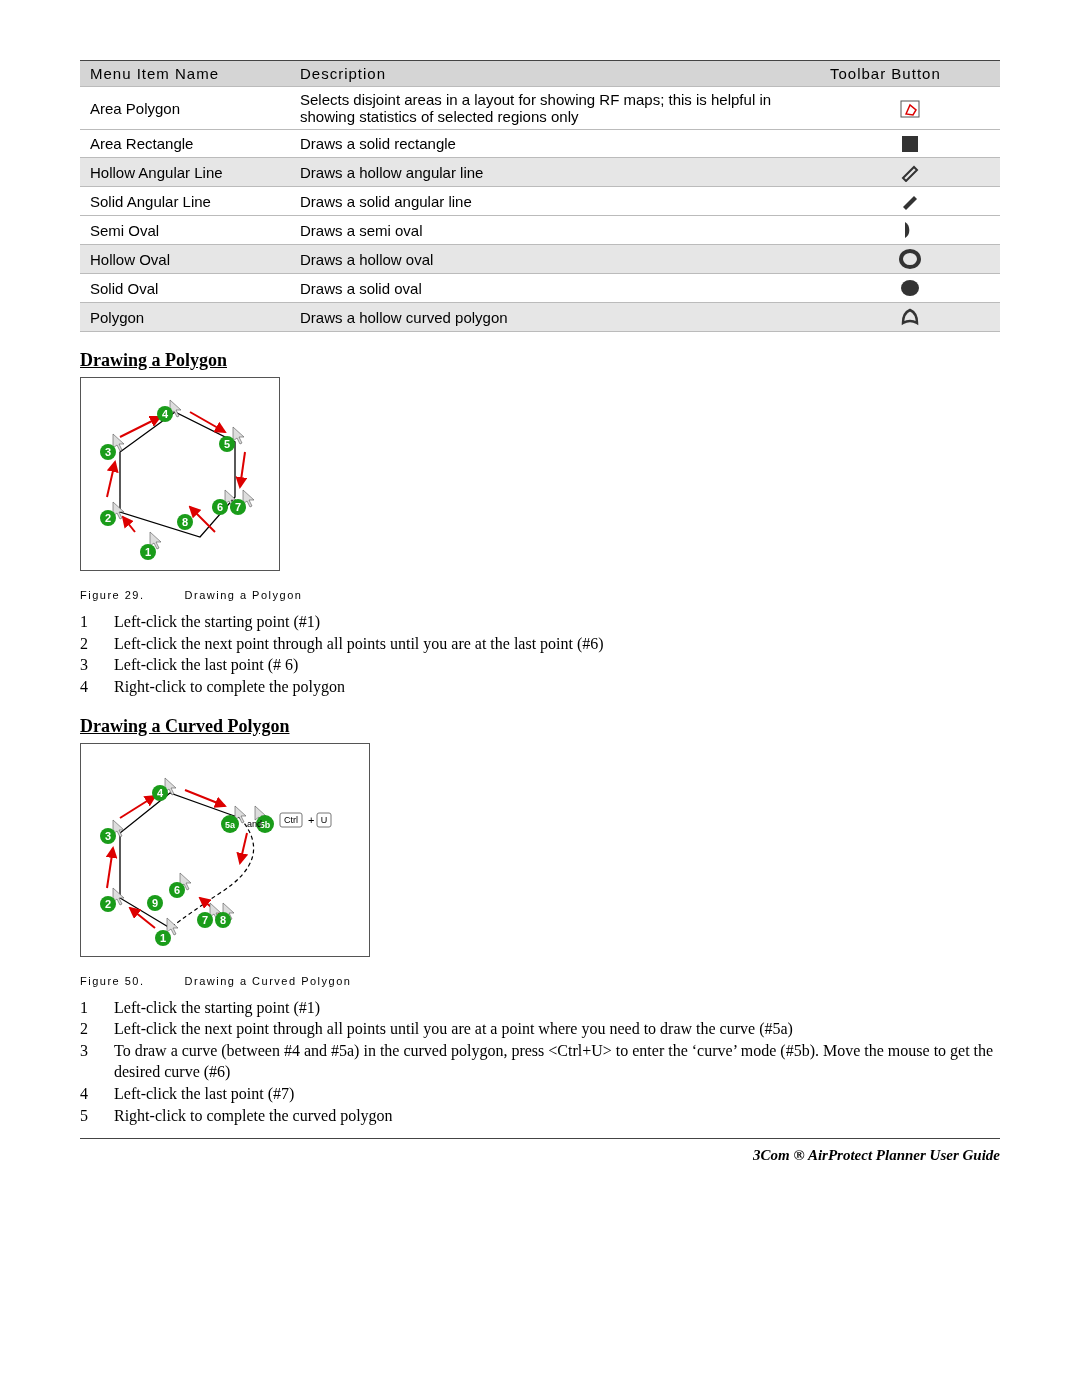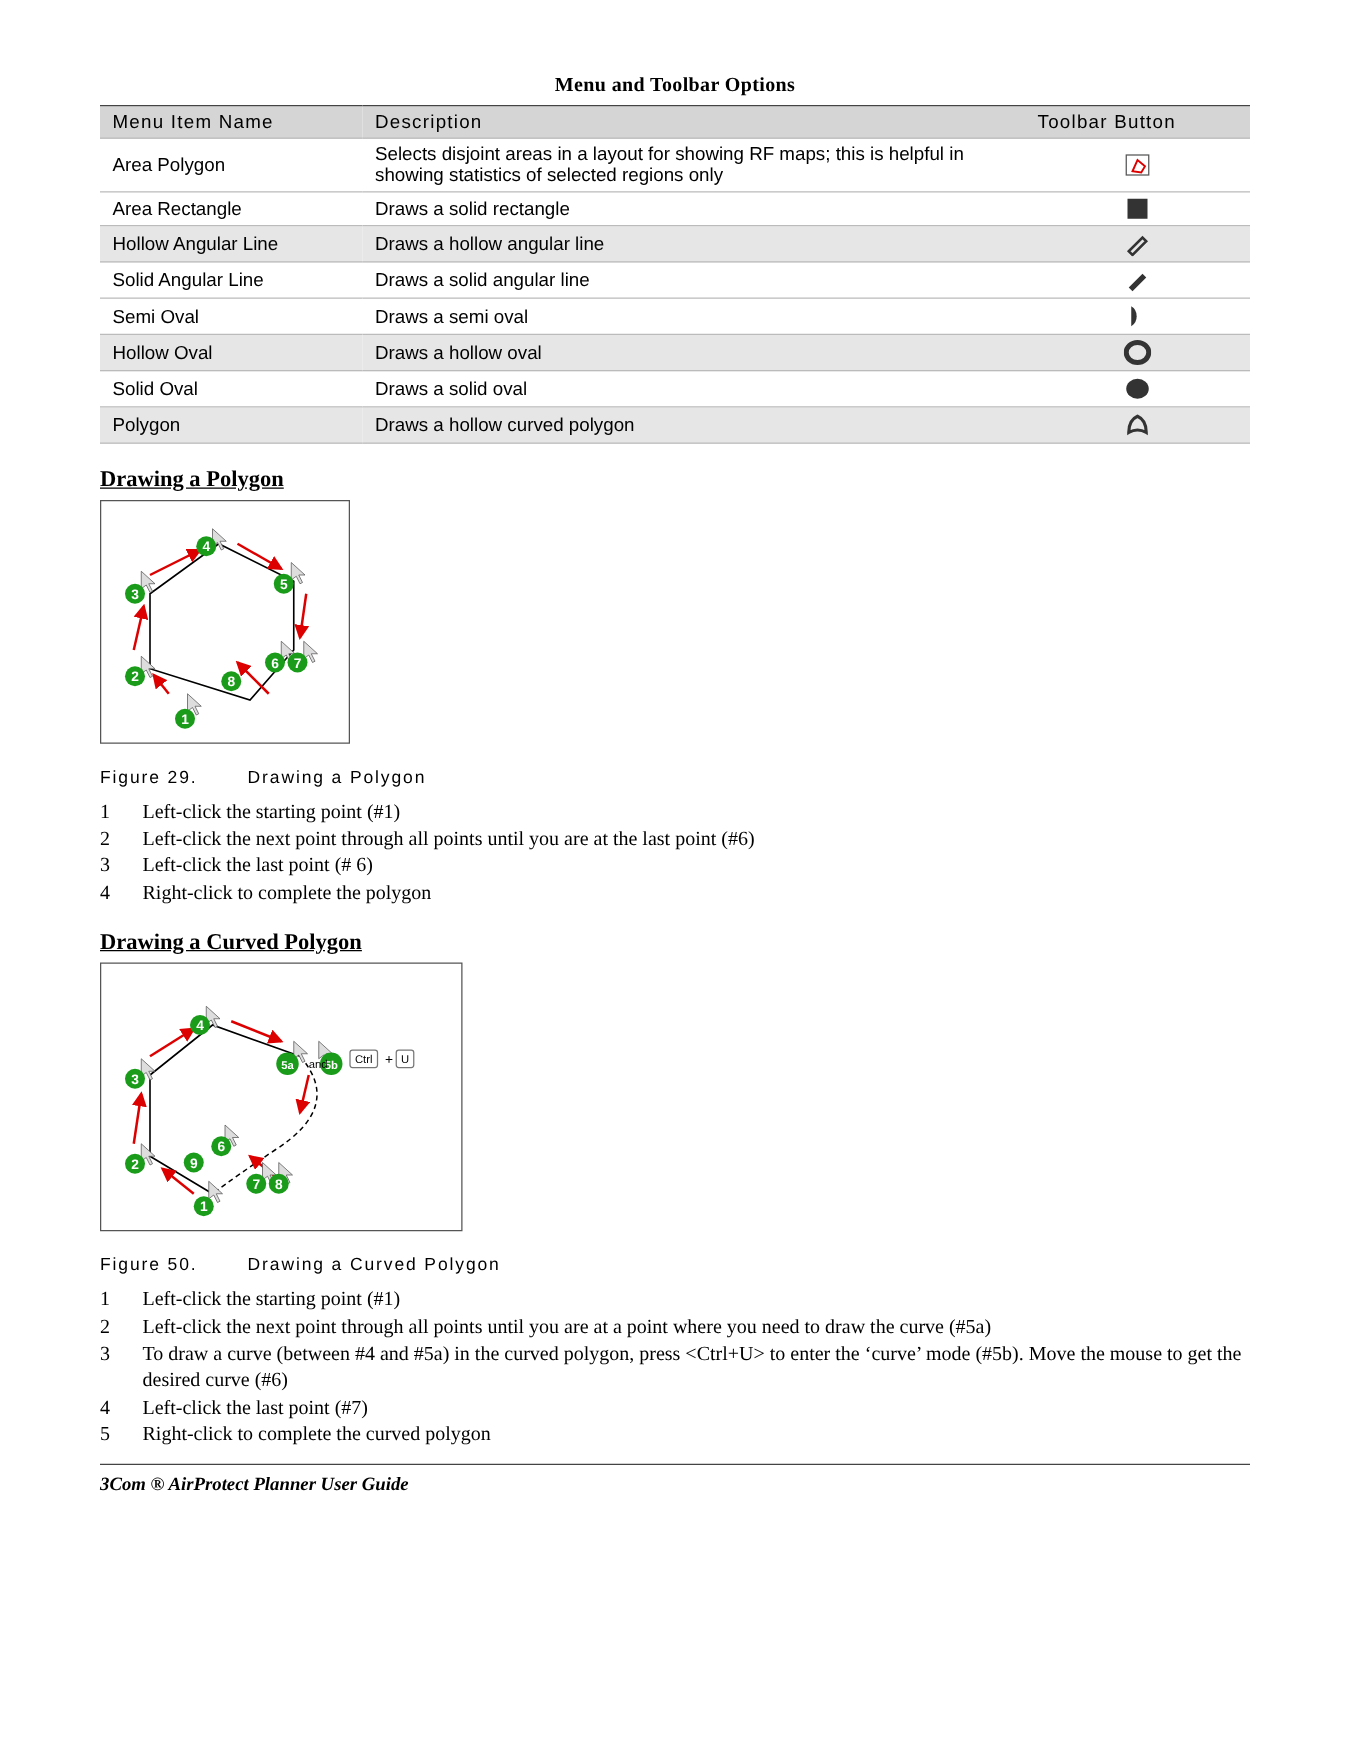--- a/index.html
+++ b/index.html
@@ -54,21 +54,21 @@
   }
   .fig-box {
     border: 1px solid #555;
     display: inline-block;
     padding: 4px;
     margin-bottom: 12px;
     background:#fff;
   }
   .fig-caption {
     font-family: Arial, Helvetica, sans-serif;
-    font-size: 14px;
+    font-size: 11px;
     letter-spacing: 1.5px;
     margin: 6px 0 10px 0;
   }
   .fig-caption .num { margin-right: 40px; }
   ol.steps {
     font-size: 16px;
     padding-left: 0;
     margin: 4px 0 12px 0;
     list-style: none;
     counter-reset: step;
@@ -86,33 +86,32 @@
     width: 24px;
   }
   .footer-page {
     font-style: italic;
     font-weight: bold;
     font-size: 15px;
     margin-top: 40px;
   }
   .footer-rule { border: none; border-top: 1px solid #444; margin: 6px 0 8px 0; }
   .footer-title {
-    text-align: left;
+    text-align: right;
     font-style: italic;
     font-weight: bold;
     font-size: 15px;
   }
   .badge { fill:#1a9c1a; }
   .badge-text { fill:#fff; font-family:Arial,sans-serif; font-weight:bold; font-size:11px; text-anchor:middle; }
 </style>
 </head>
 <body>
 
 <div class="page">
-  <div class="section-title">Menu and Toolbar Options</div>
 
   <table class="menu-table">
     <thead>
       <tr>
         <th style="width:190px;">Menu Item Name</th>
         <th>Description</th>
         <th style="width:160px;">Toolbar Button</th>
       </tr>
     </thead>
     <tbody>

